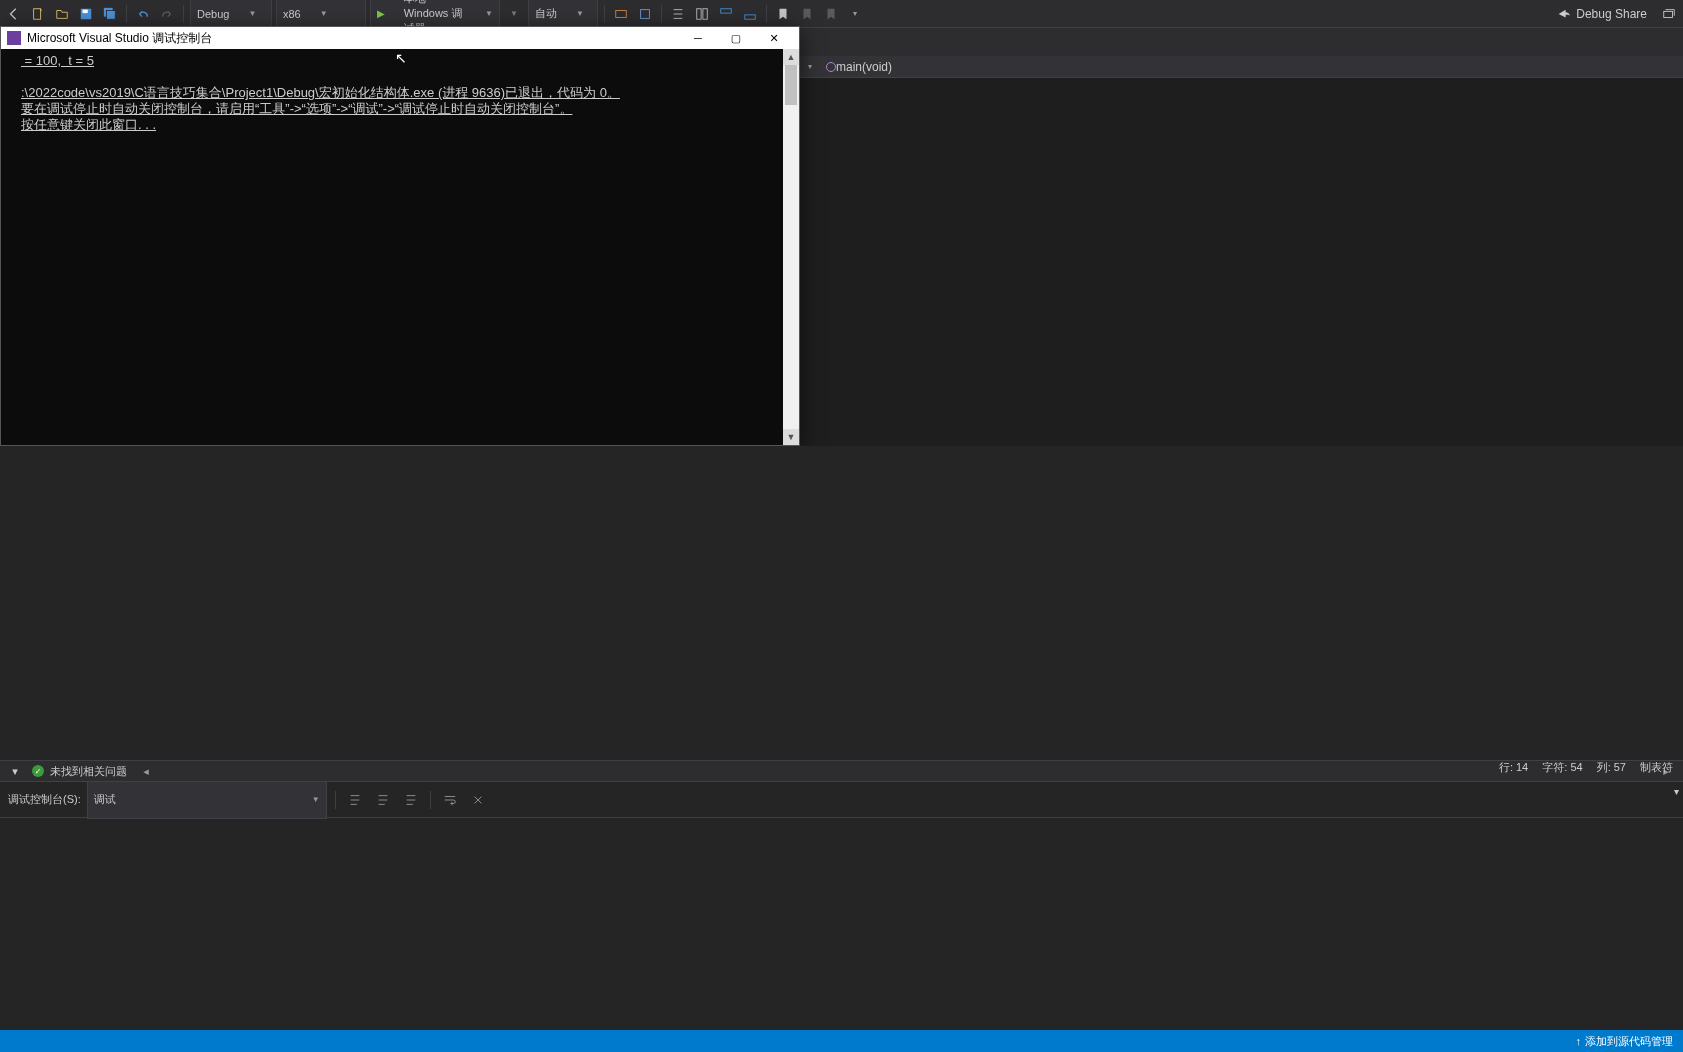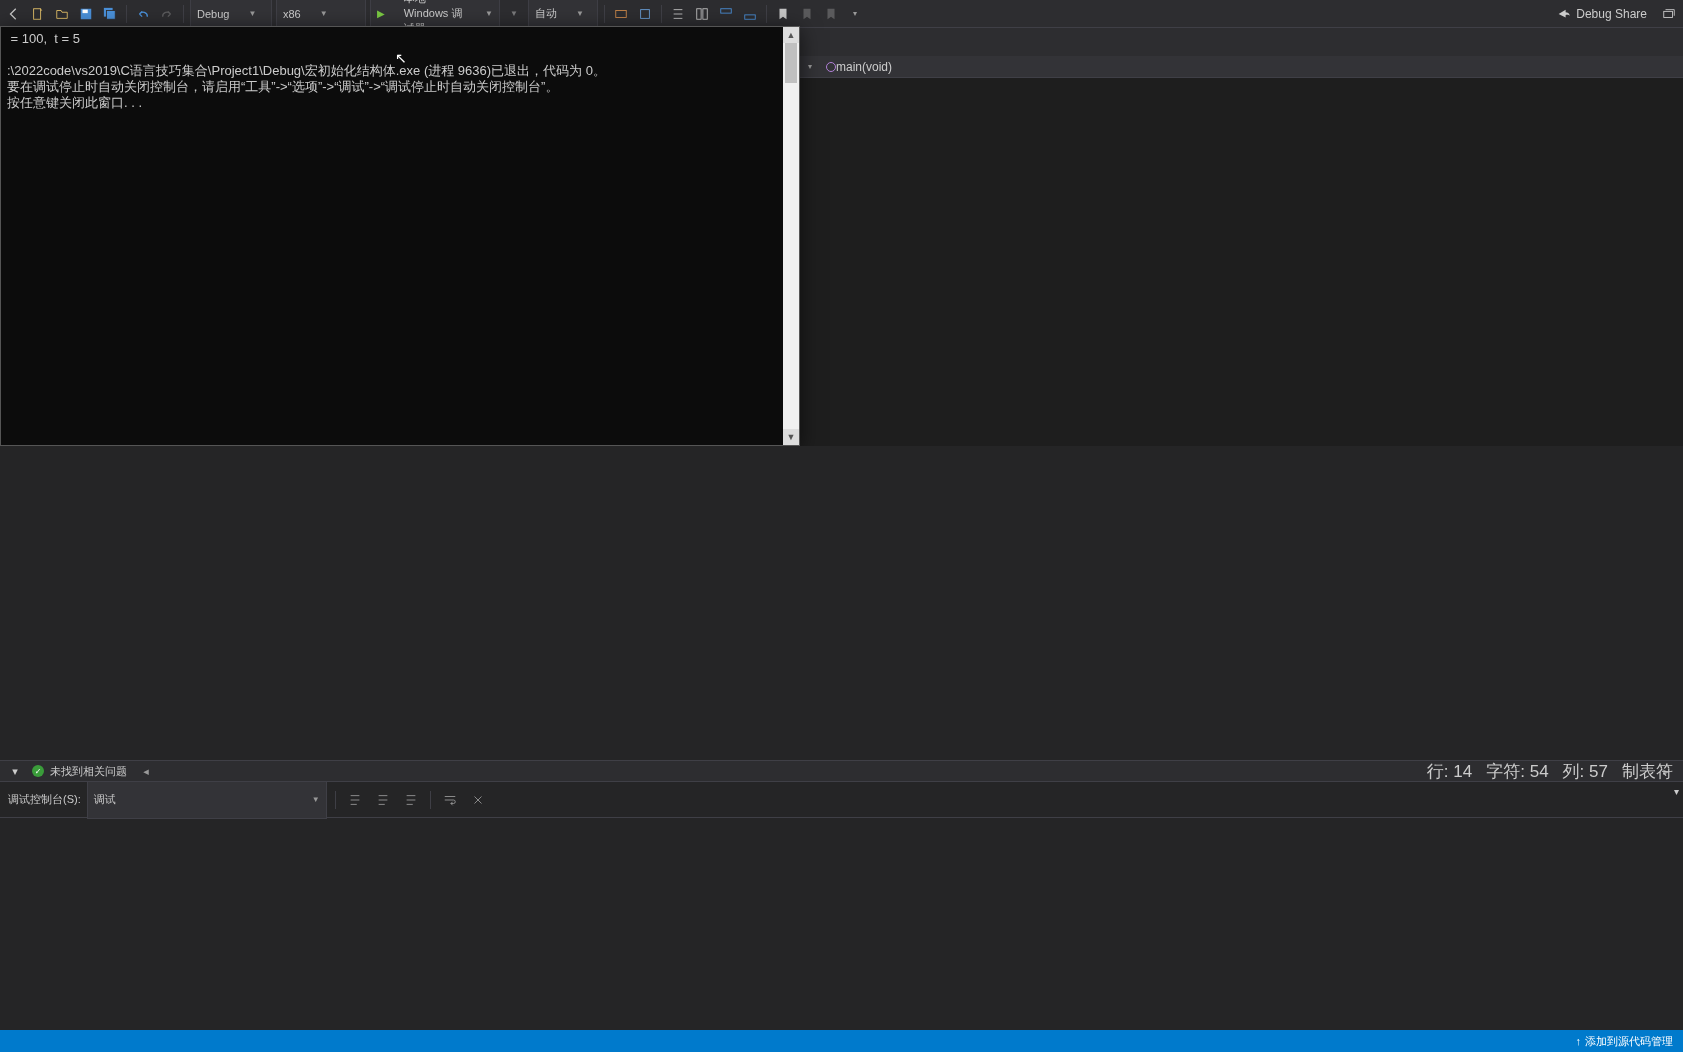--- a/index.html
+++ b/index.html
@@ -30,21 +30,21 @@
 
 .editor { position:absolute; top:78px; left:800px; right:0; bottom:300px; background:#1e1e1e; }
 
 
 .console { position:absolute; top:26px; left:0; width:800px; height:420px; background:#0c0c0c; border:1px solid #555; box-shadow:0 4px 20px rgba(0,0,0,.6); display:flex; flex-direction:column; }
 .console-titlebar { height:22px; background:#fff; color:#000; display:flex; align-items:center; padding:0 6px; font-size:12px; }
 .console-titlebar .ico { width:14px; height:14px; background:#6b3fa0; margin-right:6px; }
 .console-titlebar .spacer { flex:1; }
 .winbtn { width:38px; height:22px; display:flex; align-items:center; justify-content:center; font-size:11px; color:#000; cursor:pointer; }
 .console-body { flex:1; display:flex; }
-.console-text { flex:1; padding:4px 6px; color:#ccc; font-family:Consolas,"NSimSun",monospace; font-size:13px; line-height:16px; white-space:pre; overflow:hidden; }
+.console-text { flex:1; padding:4px 20px; color:#ccc; font-family:Consolas,"NSimSun",monospace; font-size:13px; line-height:16px; white-space:pre; overflow:hidden;text-decoration:underline; }
 .console-scroll { width:16px; background:#eee; display:flex; flex-direction:column; }
 .console-scroll .arrow { height:16px; background:#ddd; display:flex; align-items:center; justify-content:center; font-size:9px; color:#555; cursor:pointer; }
 .console-scroll .track { flex:1; background:#f0f0f0; position:relative; }
 .console-scroll .thumb { position:absolute; top:0; left:2px; right:2px; height:40px; background:#c0c0c0; }
 .cursor-arrow { position:absolute; top:50px; left:395px; color:#fff; font-size:14px; pointer-events:none; }
 
 
 .lower { position:absolute; top:446px; left:0; right:0; bottom:0; background:#252526; }
 
 
@@ -60,21 +60,21 @@
 .outhdr .ibtn { width:22px; height:20px; display:flex; align-items:center; justify-content:center; cursor:pointer; color:#999; }
 .outwin-drop { position:absolute; top:786px; right:4px; color:#ccc; font-size:10px; cursor:pointer; }
 
 
 .status { position:absolute; left:0; right:0; bottom:0; height:22px; background:#007acc; color:#fff; display:flex; align-items:center; font-size:11px; padding:0 10px; gap:14px; }
 .status .spacer { flex:1; }
 .status .item { display:flex; align-items:center; gap:4px; cursor:default; }
 .status .src { cursor:pointer; }
 
 
-.posbar { position:absolute; right:10px; top:760px; height:22px; display:flex; align-items:flex-start; gap:14px; font-size:17px; color:#ccc; }
+.posbar { position:absolute; right:10px; top:760px; height:22px; display:flex; align-items:flex-start; gap:14px; font-size:11px; color:#ccc; }
 </style>
 </head>
 <body>
 
 <div class="root">
 
   <div class="toolbar">
     <div class="tbtn">
         <svg viewBox="0 0 16 16">
           <path d="M10 2 4 8l6 6" stroke="#c5c5c5" fill="none" stroke-width="1.5"></path>
@@ -207,20 +207,28 @@
     <span class="chev" style="margin-left:0">▾</span>
     <div class="navcombo">
       <span class="dot"></span>
       <span>main(void)</span>
     </div>
   </div>
 
   <div class="editor"></div>
 
   <div class="console">
+    <div class="console-titlebar">
+      <div class="ico"></div>
+      <span>Microsoft Visual Studio 调试控制台</span>
+      <div class="spacer"></div>
+      <div class="winbtn">─</div>
+      <div class="winbtn">▢</div>
+      <div class="winbtn close">✕</div>
+    </div>
     <div class="console-body">
       <div class="console-text"><span> = 100,  t = 5</span>
 <span></span>
 <span>:\2022code\vs2019\C语言技巧集合\Project1\Debug\宏初始化结构体.exe (进程 9636)已退出，代码为 0。</span>
 <span>要在调试停止时自动关闭控制台，请启用“工具”-&gt;“选项”-&gt;“调试”-&gt;“调试停止时自动关闭控制台”。</span>
 <span>按任意键关闭此窗口. . .</span></div>
       <div class="console-scroll">
         <div class="arrow">▲</div>
         <div class="track">
             <div class="thumb"></div>

